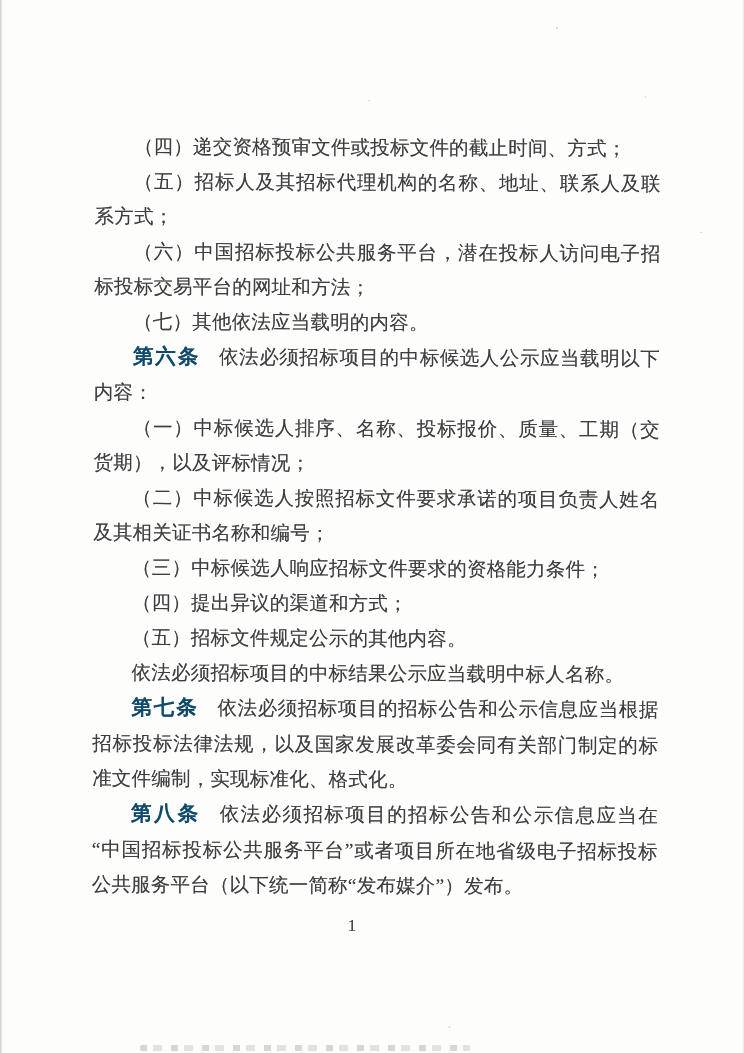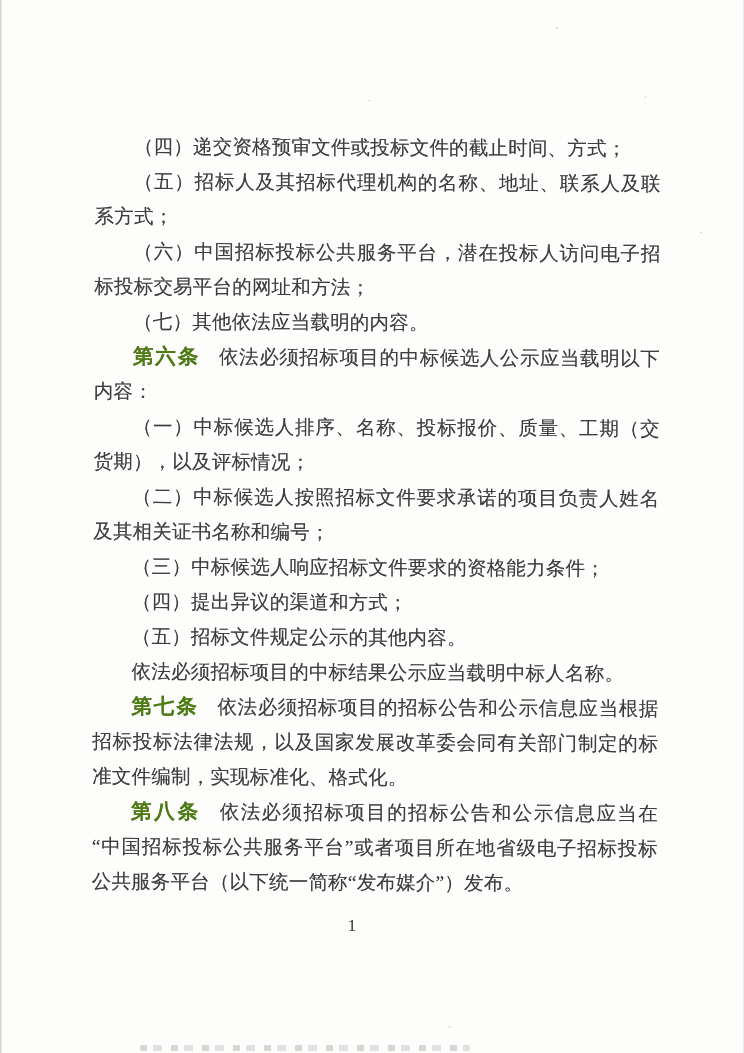--- a/index.html
+++ b/index.html
@@ -40,24 +40,24 @@
     line-height: 35px;
     text-align: justify;
     text-shadow: 0 0 0.6px rgba(70,70,72,0.55);
   }
   .para {
     margin: 0;
     text-indent: 2em;
     letter-spacing: 0.2px;
   }
   .art {
-    font-family: Liberation Serif, serif;
+    font-family: Liberation Mono, monospace;
     font-weight: 700;
     font-size: 20.5px;
-    color: #4d7c0f;
+    color: #0c4a6e;
     margin-right: 19px;
     letter-spacing: 1.5px;
   }
   .art:empty { display: none; }
   .footer {
     position: absolute;
     left: 95px;
     top: 916px;
     width: 566px;
     transform: translateX(-26px);

